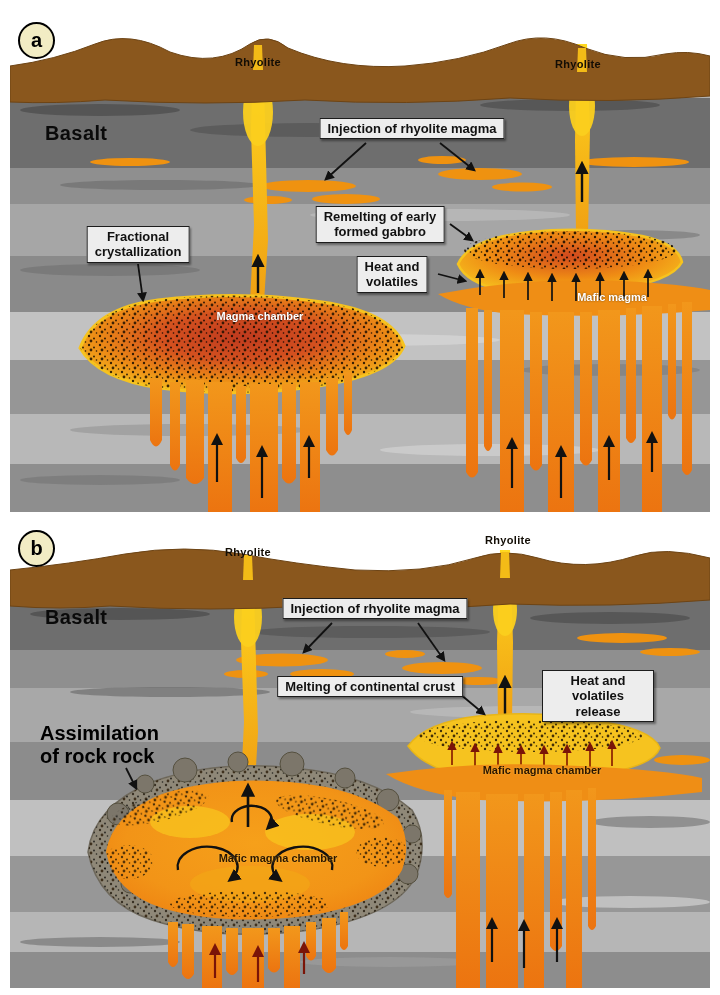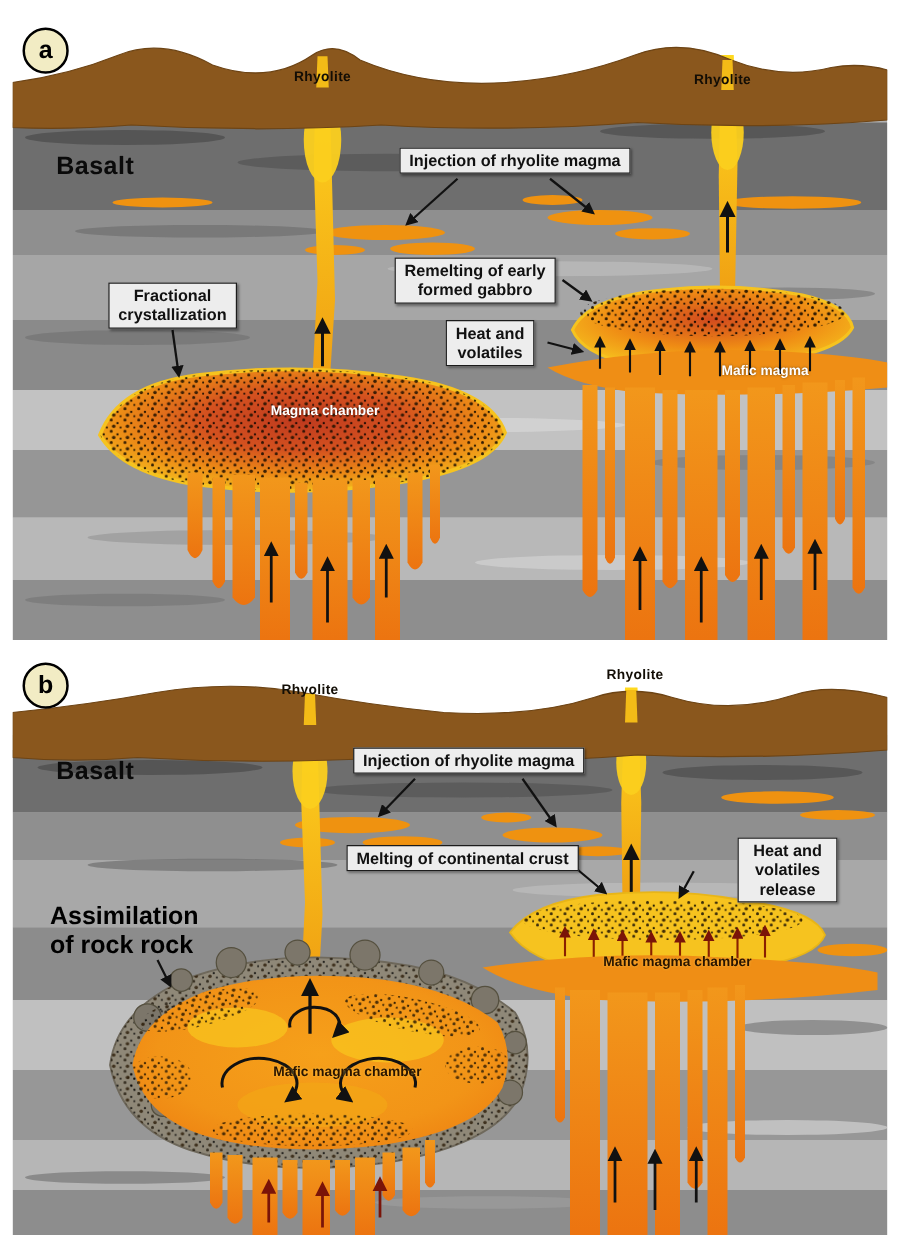--- a/index.html
+++ b/index.html
@@ -197,21 +197,21 @@
     <div class="abs center terrain-label" style="left:248px;top:46px">Rhyolite</div>
     <div class="abs center terrain-label" style="left:568px;top:48px">Rhyolite</div>
     <div class="abs basalt-label" style="left:35px;top:112px">Basalt</div>
     <div class="abs center box" style="left:402px;top:108px">Injection of rhyolite magma</div>
     <div class="abs center box" style="left:128px;top:216px">Fractional
 crystallization</div>
     <div class="abs center box" style="left:370px;top:196px">Remelting of early
 formed gabbro</div>
     <div class="abs center box" style="left:382px;top:246px">Heat and
 volatiles</div>
-    <div class="abs center chamber-label light" style="left:230px;top:313px">Magma chamber</div>
+    <div class="abs center chamber-label light" style="left:230px;top:300px">Magma chamber</div>
     <div class="abs center chamber-label light" style="left:582px;top:281px">Mafic magma</div>
   </div>
 
   <div class="panel" id="panel-b">
     <svg class="art" width="700" height="466" viewBox="0 0 700 466">
       <defs>
         <marker id="b-arw" viewBox="0 0 10 10" refX="7.5" refY="5" markerWidth="5.5" markerHeight="5.5" orient="auto-start-reverse">
           <path d="M0,0 L10,5 L0,10 z" fill="#111"></path>
         </marker>
         <marker id="b-arwr" viewBox="0 0 10 10" refX="7.5" refY="5" markerWidth="5.5" markerHeight="5.5" orient="auto-start-reverse">
@@ -377,20 +377,20 @@
         <path d="M116,246 L126,266" marker-end="url(#b-arw)"></path>
       </g>
     </svg>
 
     <div class="abs badge" style="left:8px;top:8px">b</div>
     <div class="abs center terrain-label" style="left:238px;top:24px">Rhyolite</div>
     <div class="abs center terrain-label" style="left:498px;top:12px">Rhyolite</div>
     <div class="abs basalt-label" style="left:35px;top:84px">Basalt</div>
     <div class="abs center box" style="left:365px;top:76px">Injection of rhyolite magma</div>
     <div class="abs center box" style="left:360px;top:154px">Melting of continental crust</div>
-    <div class="abs center box" style="left:620px;top:148px">Heat and volatiles release</div>
+    <div class="abs center box" style="left:588px;top:148px">Heat and volatiles release</div>
     <div class="abs big-label" style="left:30px;top:200px">Assimilation
 of rock rock</div>
     <div class="abs center chamber-label dark" style="left:258px;top:330px">Mafic magma chamber</div>
     <div class="abs center chamber-label dark" style="left:522px;top:242px">Mafic magma chamber</div>
   </div>
 
 </div>
 
 </body></html>

